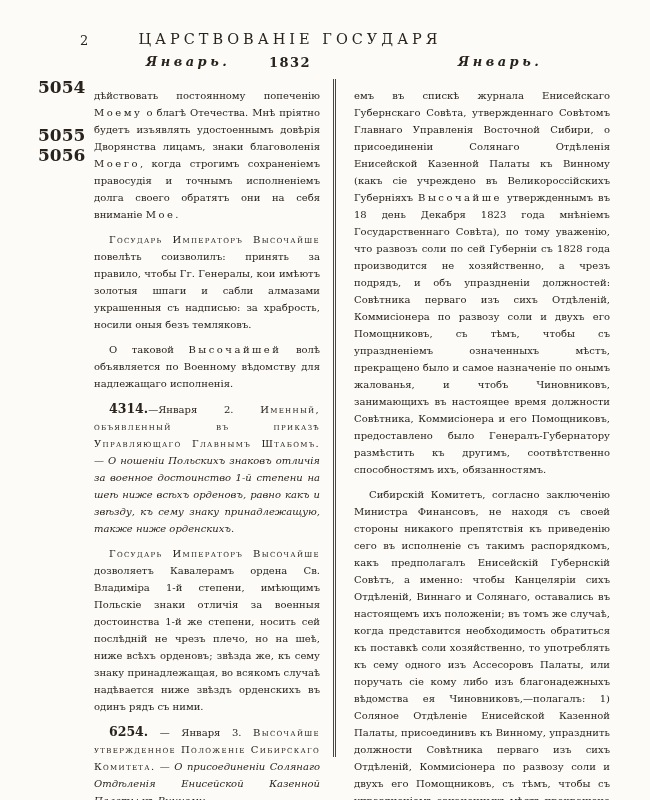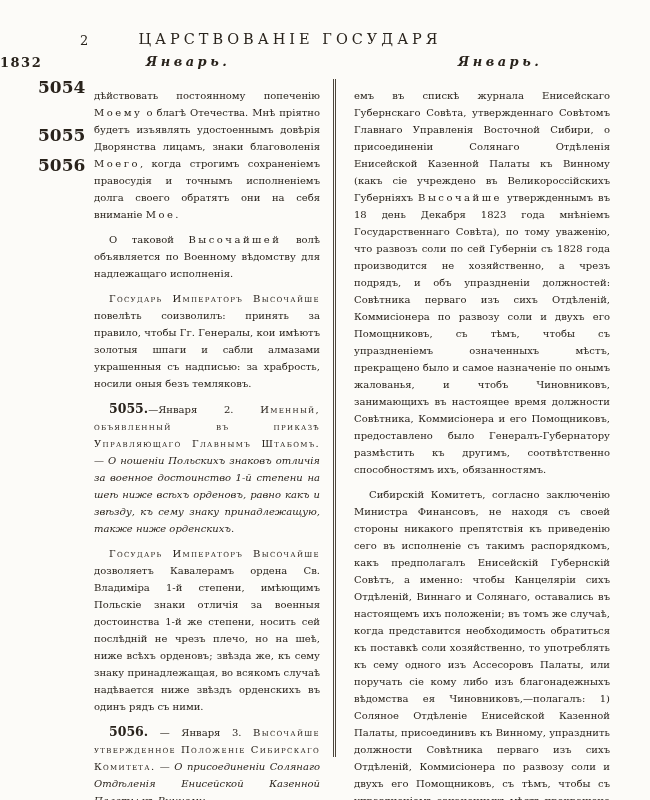--- a/index.html
+++ b/index.html
@@ -14,28 +14,28 @@
     position:absolute; left:0; right:70px; top:31px; text-align:center;
     font-weight:normal; font-size:14.5px; letter-spacing:4px; white-space:nowrap;
   }
   .runhead {
     position:absolute; top:54px; font-size:13px; font-weight:bold;
     font-style:italic; letter-spacing:3.5px; text-align:center; width:160px;
   }
   .runhead-left  { left:108px; }
   .runhead-right { left:420px; }
   .year-label {
-    position:absolute; left:0; right:70px; top:55px; text-align:left;
+    position:absolute; left:0; right:70px; top:55px; text-align:center;
     font-weight:bold; font-size:13px; letter-spacing:1.5px;
   }
   .margin-num {
     position:absolute; left:38px; width:44px; text-align:left;
     font-weight:bold; font-size:17px; line-height:15px;
   }
-  .mn-0 { top:80px; } .mn-1 { top:128px; } .mn-2 { top:158px; }
+  .mn-0 { top:80px; } .mn-1 { top:128px; } .mn-2 { top:148px; }
   .column { position:absolute; top:79px; }
   .col-left  { left:86px;  width:242px; }
   .col-right { left:346px; width:272px; }
   .divider {
     position:absolute; left:333px; top:79px; height:678px; width:1px;
     border-left:1px solid #4c453c; border-right:1px solid #4c453c;
   }
   p {
     margin:8px; font-size:10px; line-height:17px; text-align:justify;
     text-justify:inter-word;
@@ -59,27 +59,27 @@
 
   <div class="margin-num mn-0">5054</div>
   <div class="margin-num mn-1">5055</div>
   <div class="margin-num mn-2">5056</div>
 
   <div class="divider"></div>
 
   <div class="column col-left">
     <p><span>дѣйствовать постоянному попеченію </span><span class="sp">Моему</span><span> о благѣ Отечества. Мнѣ пріятно будетъ изъявлять удостоеннымъ довѣрія Дворянства лицамъ, знаки благоволенія </span><span class="sp">Моего</span><span>, когда строгимъ сохраненіемъ правосудія и точнымъ исполненіемъ долга своего обратятъ они на себя вниманіе </span><span class="sp">Мое</span><span>.</span></p>
 
+    <p class="ind"><span class="caps">Государь Императоръ Высочайше</span><span> повелѣть соизволилъ: принять за правило, чтобы Гг. Генералы, кои имѣютъ золотыя шпаги и сабли алмазами украшенныя съ надписью: за храбрость, носили оныя безъ темляковъ.</span></p>
     <p class="ind"><span>О таковой </span><span class="sp">Высочайшей</span><span> волѣ объявляется по Военному вѣдомству для надлежащаго исполненія.</span></p>
-    <p class="ind"><span class="caps">Государь Императоръ Высочайше</span><span> повелѣть соизволилъ: принять за правило, чтобы Гг. Генералы, кои имѣютъ золотыя шпаги и сабли алмазами украшенныя съ надписью: за храбрость, носили оныя безъ темляковъ.</span></p>
 
-    <p class="ind"><span class="num">5055.</span><span>—Января 2. </span><span class="caps">Именный, объявленный въ приказѣ Управляющаго Главнымъ Штабомъ.</span><span class="ital"> — О ношеніи Польскихъ знаковъ отличія за военное достоинство 1-й степени на шеѣ ниже всѣхъ орденовъ, равно какъ и звѣзду, къ сему знаку принадлежащую, также ниже орденскихъ.</span></p>
+    <p class="ind"><span class="num">4314.</span><span>—Января 2. </span><span class="caps">Именный, объявленный въ приказѣ Управляющаго Главнымъ Штабомъ.</span><span class="ital"> — О ношеніи Польскихъ знаковъ отличія за военное достоинство 1-й степени на шеѣ ниже всѣхъ орденовъ, равно какъ и звѣзду, къ сему знаку принадлежащую, также ниже орденскихъ.</span></p>
     <p class="ind"><span class="caps">Государь Императоръ Высочайше</span><span> дозволяетъ Кавалерамъ ордена Св. Владиміра 1-й степени, имѣющимъ Польскіе знаки отличія за военныя достоинства 1-й же степени, носить сей послѣдній не чрезъ плечо, но на шеѣ, ниже всѣхъ орденовъ; звѣзда же, къ сему знаку принадлежащая, во всякомъ случаѣ надѣвается ниже звѣздъ орденскихъ въ одинъ рядъ съ ними.</span></p>
 
-    <p class="ind"><span class="num">5056.</span><span> — Января 3. </span><span class="caps">Высочайше утвержденное Положеніе Сибирскаго Комитета.</span><span class="ital"> — О присоединеніи Солянаго Отдѣленія Енисейской Казенной Палаты къ Винному.</span></p>
+    <p class="ind"><span class="num">6254.</span><span> — Января 3. </span><span class="caps">Высочайше утвержденное Положеніе Сибирскаго Комитета.</span><span class="ital"> — О присоединеніи Солянаго Отдѣленія Енисейской Казенной Палаты къ Винному.</span></p>
 
   </div>
 
   <div class="column col-right">
     <p><span>емъ въ спискѣ журнала Енисейскаго Губернскаго Совѣта, утвержденнаго Совѣтомъ Главнаго Управленія Восточной Сибири, о присоединеніи Солянаго Отдѣленія Енисейской Казенной Палаты къ Винному (какъ сіе учреждено въ Великороссійскихъ Губерніяхъ </span><span class="sp">Высочайше</span><span> утвержденнымъ въ 18 день Декабря 1823 года мнѣніемъ Государственнаго Совѣта), по тому уваженію, что развозъ соли по сей Губерніи съ 1828 года производится не хозяйственно, а чрезъ подрядъ, и объ упраздненіи должностей: Совѣтника перваго изъ сихъ Отдѣленій, Коммисіонера по развозу соли и двухъ его Помощниковъ, съ тѣмъ, чтобы съ упраздненіемъ означенныхъ мѣстъ, прекращено было и самое назначеніе по онымъ жалованья, и чтобъ Чиновниковъ, занимающихъ въ настоящее время должности Совѣтника, Коммисіонера и его Помощниковъ, предоставлено было Генералъ-Губернатору размѣстить къ другимъ, соотвѣтственно способностямъ ихъ, обязанностямъ.</span></p>
     <p class="ind"><span>Сибирскій Комитетъ, согласно заключенію Министра Финансовъ, не находя съ своей стороны никакого препятствія къ приведенію сего въ исполненіе съ такимъ распорядкомъ, какъ предполагалъ Енисейскій Губернскій Совѣтъ, а именно: чтобы Канцеляріи сихъ Отдѣленій, Виннаго и Солянаго, оставались въ настоящемъ ихъ положеніи; въ томъ же случаѣ, когда представится необходимость обратиться къ поставкѣ соли хозяйственно, то употреблять къ сему одного изъ Ассесоровъ Палаты, или поручать сіе кому либо изъ благонадежныхъ вѣдомства ея Чиновниковъ,—полагалъ: 1) Соляное Отдѣленіе Енисейской Казенной Палаты, присоединивъ къ Винному, упразднить должности Совѣтника перваго изъ сихъ Отдѣленій, Коммисіонера по развозу соли и двухъ его Помощниковъ, съ тѣмъ, чтобы съ упраздненіемъ означенныхъ мѣстъ прекращено было и самое назначеніе по онымъ жалованья. 2) Генералъ-Губернатору Восточной Сибири предоставить распредѣлить Чиновниковъ, занимающихъ</span></p>
   </div>
 
 </div>
 

